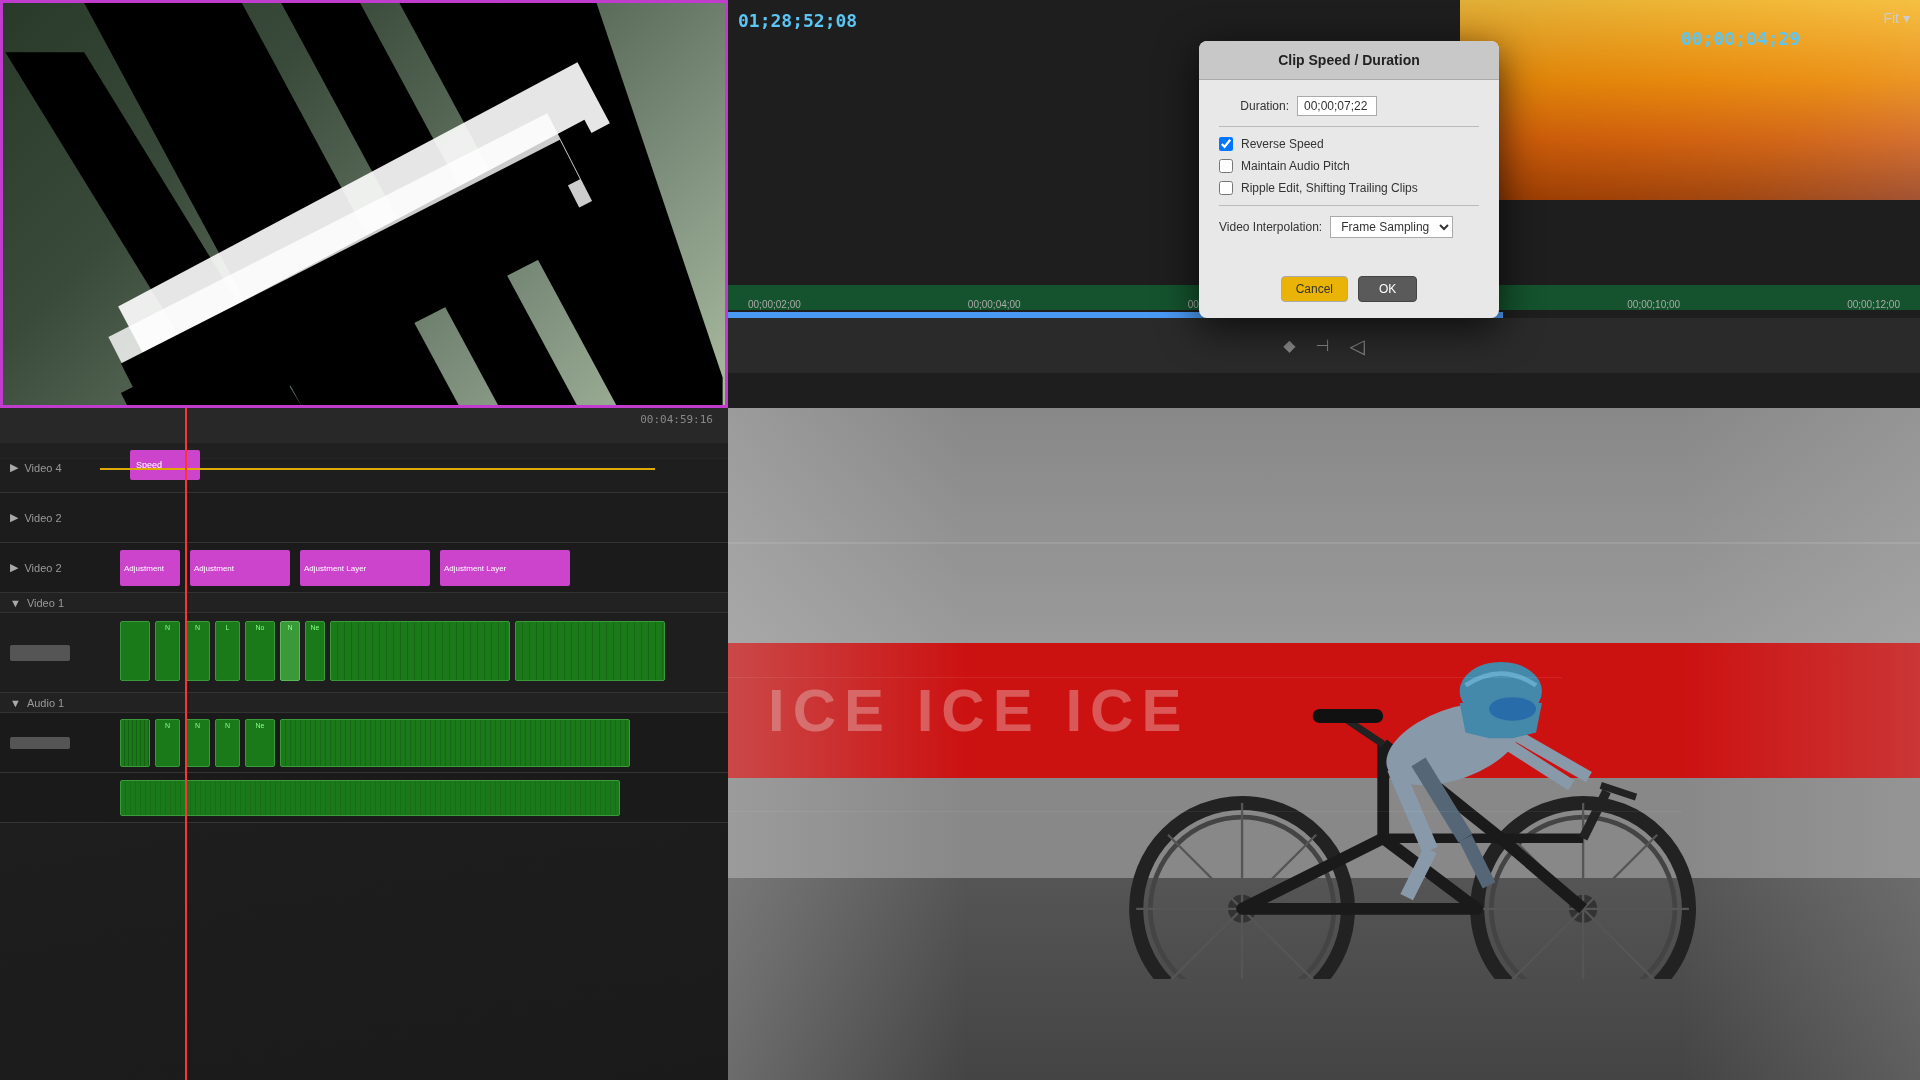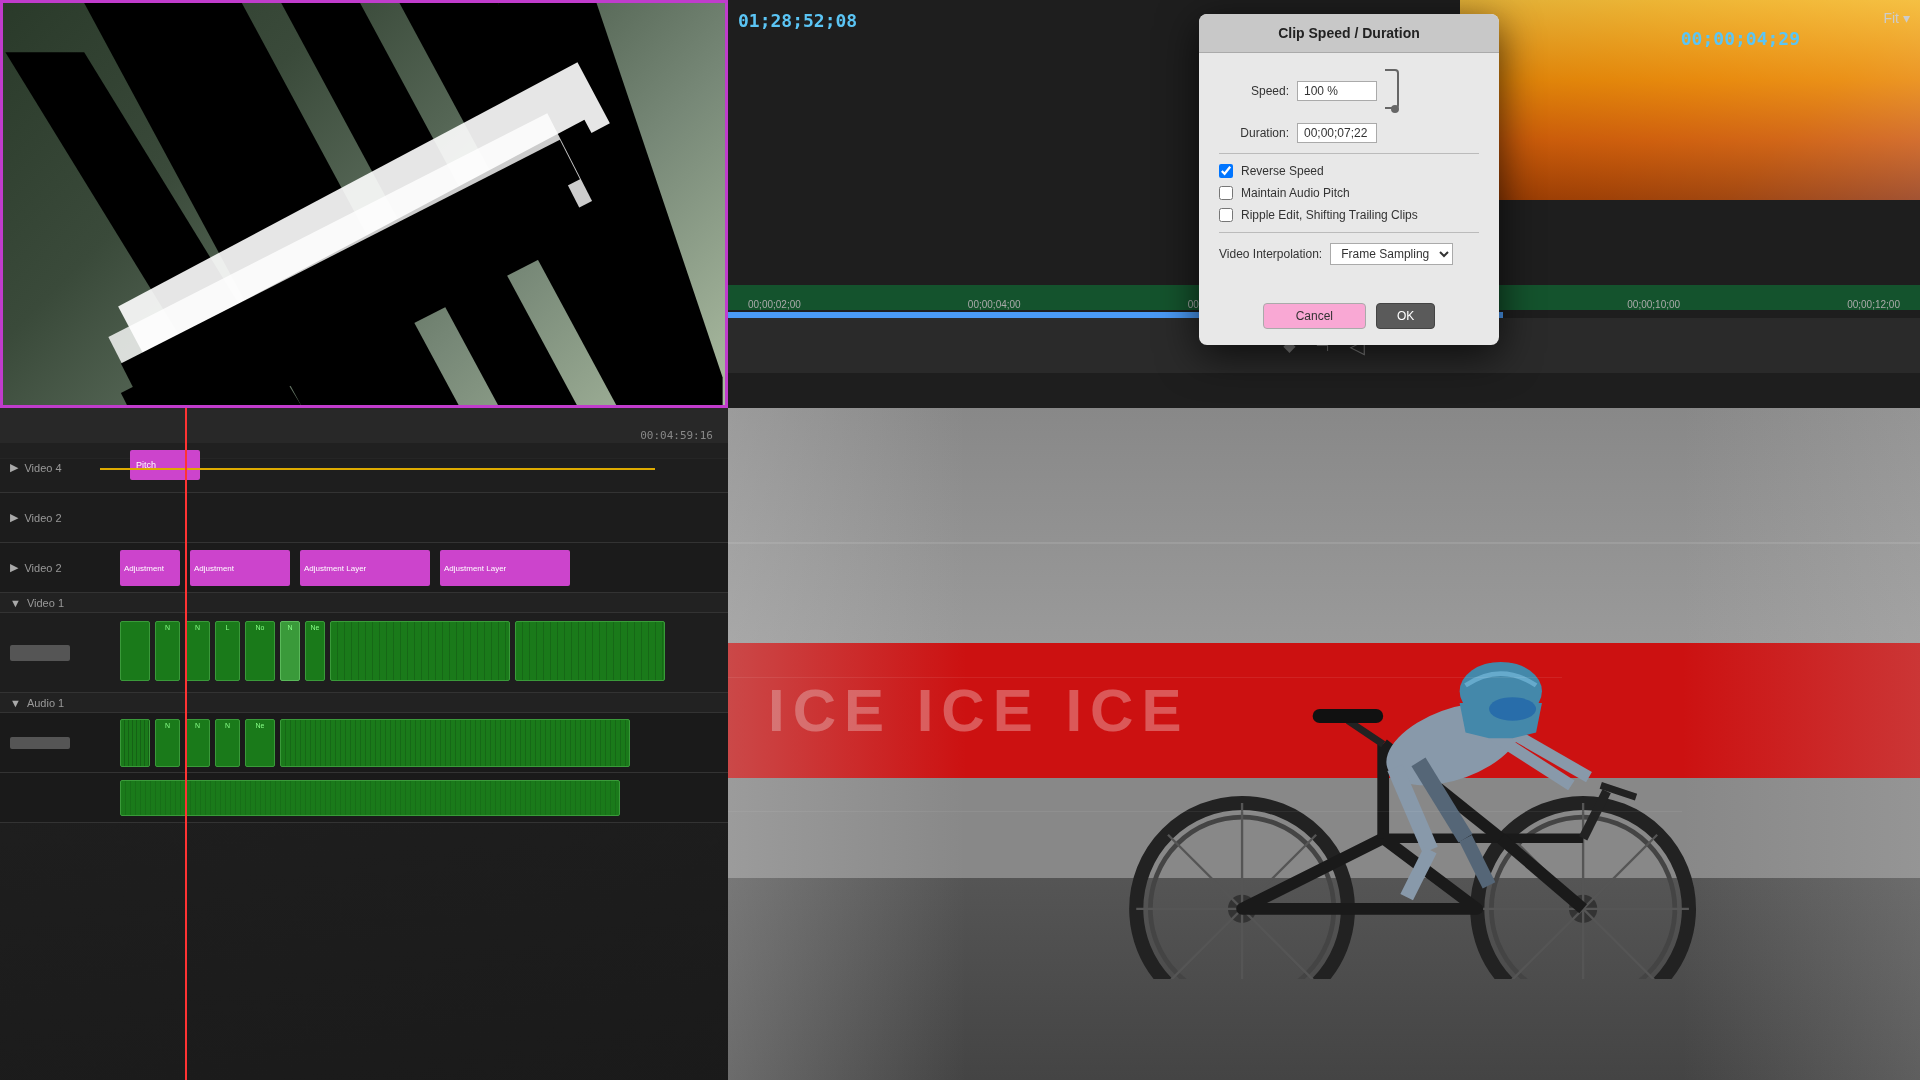--- a/index.html
+++ b/index.html
@@ -221,23 +221,23 @@
     }
 
     .dialog-buttons {
       display: flex;
       justify-content: center;
       gap: 10px;
       padding: 10px 20px 16px;
     }
 
     .btn-cancel {
-      background: #f9a8d4;
+      background: #eab308;
       border: 1px solid #aaa;
-      padding: 5px 32px;
+      padding: 5px 14px;
       font-size: 12px;
       color: #333;
       border-radius: 4px;
       cursor: pointer;
     }
 
     .btn-ok {
       background: #5a5a5a;
       border: 1px solid #444;
       padding: 5px 20px;
@@ -455,28 +455,20 @@
       <span style="color:#888;font-size:20px;">◁</span>
     </div>
 
     <div class="dialog-overlay">
       <div class="dialog">
         <div class="dialog-titlebar">
           <span class="dialog-titlebar-text">Clip Speed / Duration</span>
         </div>
         <div class="dialog-body">
 
-          <div class="dialog-row">
-            <span class="dialog-label">Speed:</span>
-            <span class="dialog-value">100 %</span>
-            <div class="link-icon" style="margin-left:8px;">
-              <div style="width:14px;height:40px;border:2px solid #666;border-left:none;border-radius:0 4px 4px 0;"></div>
-              <div style="width:8px;height:8px;background:#666;border-radius:50%;margin-top:-4px;margin-left:6px;"></div>
-            </div>
-          </div>
 
           <div class="dialog-row">
             <span class="dialog-label">Duration:</span>
             <span class="dialog-value">00;00;07;22</span>
           </div>
 
           <hr class="dialog-divider">
 
           <div class="dialog-checkbox-row">
             <input type="checkbox" class="dialog-checkbox" checked="" style="">
@@ -510,39 +502,39 @@
           <button class="btn-ok">OK</button>
         </div>
       </div>
     </div>
   </div>
 
   <div class="panel-bottom-left">
 
     <div style="position:absolute;inset:0;background:linear-gradient(170deg,#222 0%,#1a1a1a 100%);transform:perspective(1200px) rotateX(3deg);transform-origin:top center;"></div>
 
-    <div style="position:absolute;top:0;left:0;right:0;height:51px;background:#282828;border-bottom:1px solid #444;display:flex;align-items:flex-end;padding:16px 15px;">
+    <div style="position:absolute;top:0;left:0;right:0;height:51px;background:#282828;border-bottom:1px solid #444;display:flex;align-items:flex-start;padding:5px 15px;">
       <span style="font-size:11px;color:#888;margin-left:auto;font-family:monospace;">00:04:59:16</span>
     </div>
 
     <div class="playhead-red"></div>
 
     <div class="yellow-line"></div>
 
     <div style="position:absolute;top:35px;left:0;right:0;bottom:0;">
 
       <div class="track track-v4">
         <div style="width:120px;font-size:11px;color:#999;padding:0 10px;flex-shrink:0;display:flex;align-items:center;gap:6px;">
           <span style="color:#aaa;">▶</span>
           <span>Video 4</span>
         </div>
         <div style="flex:1;height:100%;position:relative;">
 
           <div style="position:absolute;left:10px;top:7px;width:70px;height:30px;background:#cc44cc;border-radius:2px;display:flex;align-items:center;padding:0 6px;">
-            <span style="font-size:9px;color:white;white-space:nowrap;">Pitch</span>
+            <span style="font-size:9px;color:white;white-space:nowrap;">Speed</span>
           </div>
         </div>
       </div>
 
       <div class="track track-v3">
         <div style="width:120px;font-size:11px;color:#999;padding:0 10px;flex-shrink:0;display:flex;align-items:center;gap:6px;">
           <span style="color:#aaa;">▶</span>
           <span>Video 2</span>
         </div>
         <div style="flex:1;height:100%;position:relative;">

